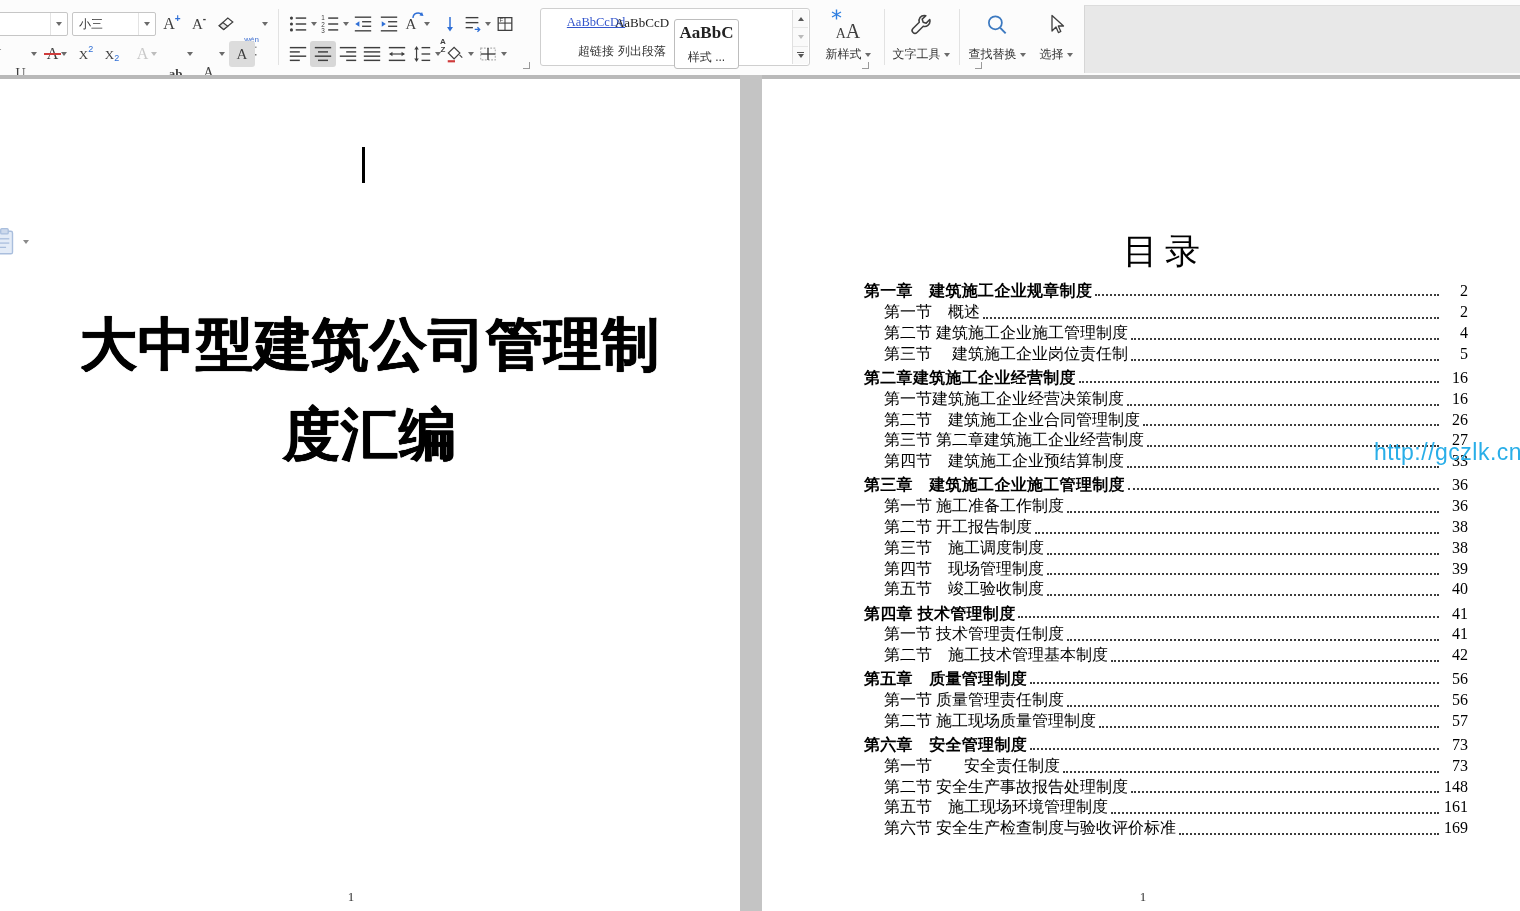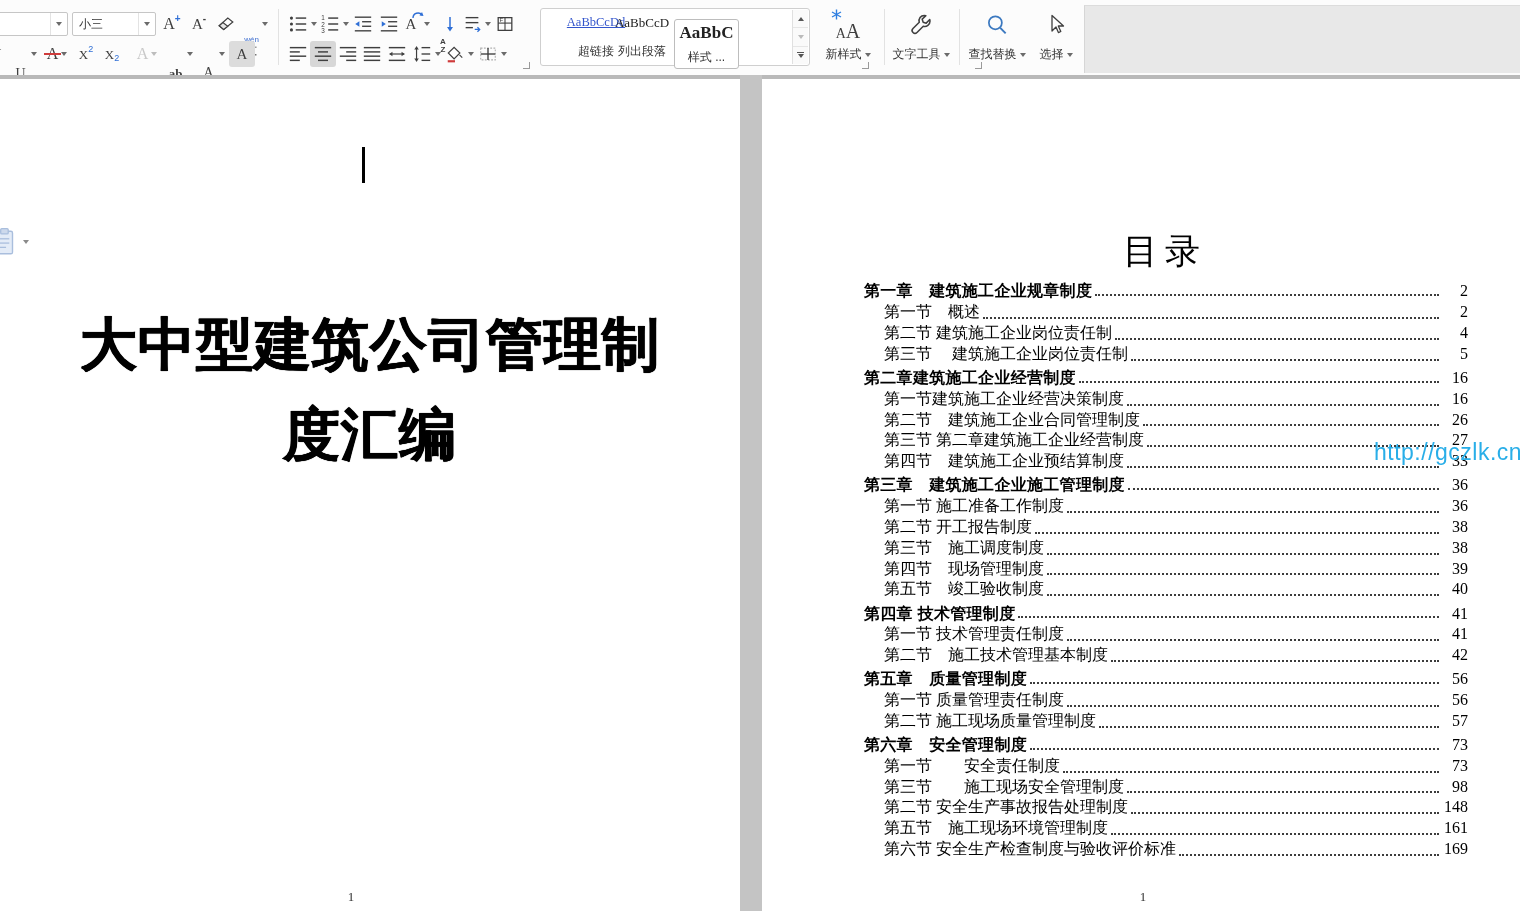--- a/index.html
+++ b/index.html
@@ -443,21 +443,21 @@
             <span class="toc-text">第一章　建筑施工企业规章制度</span>
             <span class="toc-leader"></span>
             <span class="toc-page">2</span>
           </div>
           <div class="toc-row section">
             <span class="toc-text">第一节　概述</span>
             <span class="toc-leader"></span>
             <span class="toc-page">2</span>
           </div>
           <div class="toc-row section">
-            <span class="toc-text">第二节 建筑施工企业岗位责任制</span>
+            <span class="toc-text">第二节 建筑施工企业施工管理制度</span>
             <span class="toc-leader"></span>
             <span class="toc-page">4</span>
           </div>
           <div class="toc-row section">
             <span class="toc-text">第三节　 建筑施工企业岗位责任制</span>
             <span class="toc-leader"></span>
             <span class="toc-page">5</span>
           </div>
           <div class="toc-row chapter">
             <span class="toc-text">第二章建筑施工企业经营制度</span>
@@ -548,25 +548,20 @@
             <span class="toc-text">第六章　安全管理制度</span>
             <span class="toc-leader"></span>
             <span class="toc-page">73</span>
           </div>
           <div class="toc-row section">
             <span class="toc-text">第一节　　安全责任制度</span>
             <span class="toc-leader"></span>
             <span class="toc-page">73</span>
           </div>
           <div class="toc-row section">
-            <span class="toc-text">第三节　　施工现场安全管理制度</span>
-            <span class="toc-leader"></span>
-            <span class="toc-page">98</span>
-          </div>
-          <div class="toc-row section">
             <span class="toc-text">第二节 安全生产事故报告处理制度</span>
             <span class="toc-leader"></span>
             <span class="toc-page">148</span>
           </div>
           <div class="toc-row section">
             <span class="toc-text">第五节　施工现场环境管理制度</span>
             <span class="toc-leader"></span>
             <span class="toc-page">161</span>
           </div>
           <div class="toc-row section">

